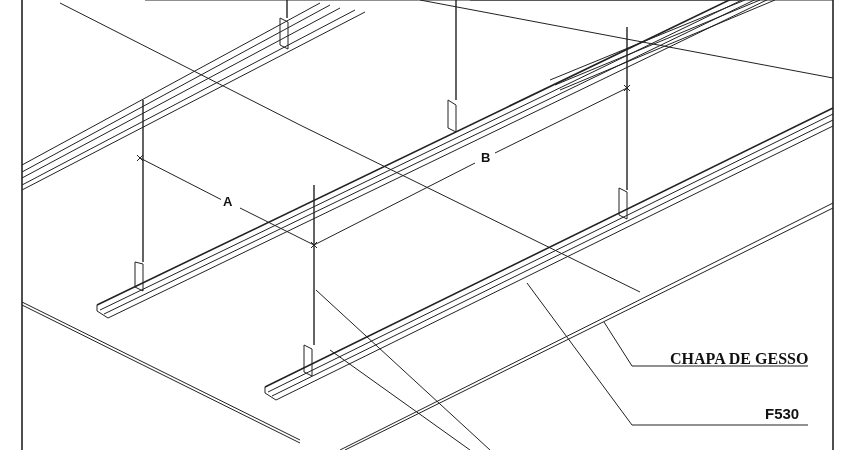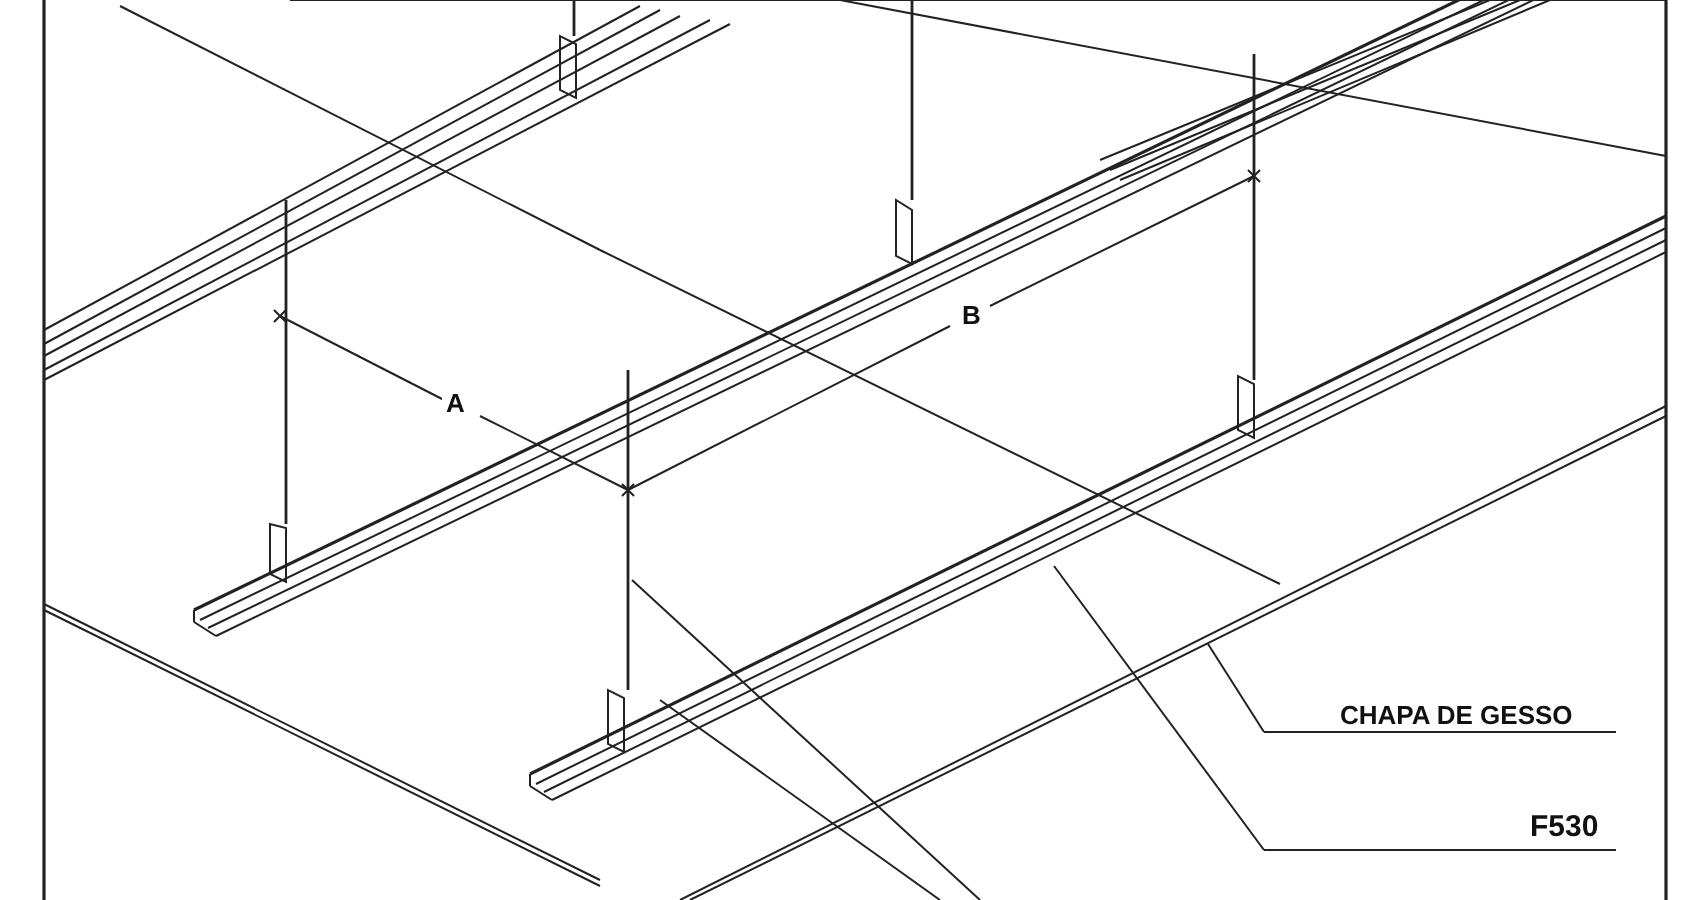--- a/index.html
+++ b/index.html
@@ -1,20 +1,20 @@
 <!DOCTYPE html>
 <html><head>
 <meta charset="utf-8">
 <style>
   html, body { margin:0; padding:0; background:#ffffff; }
   body { width:850px; height:450px; overflow:hidden; position:relative; font-family:"Liberation Sans", sans-serif; }
   #drawing { position:absolute; left:0; top:0; width:850px; height:450px; }
   .lbl { position:absolute; font-family:"Liberation Sans", sans-serif; font-weight:bold; color:#111; white-space:nowrap; }
   .dim { font-size:13px; background:#fff; padding:0 2px; }
-  .note { font-size:13px; }
+  .note { font-size:16px;font-family:Liberation Serif, serif; }
   .note-big { font-size:15px;text-align:center; }
 </style>
 </head>
 <body>
 
 <svg id="drawing" viewBox="0 0 850 450" xmlns="http://www.w3.org/2000/svg">
   <g fill="none" stroke="#222" stroke-width="1">
 
     <line x1="22" y1="0" x2="22" y2="450" stroke-width="1.6"></line>
     <line x1="833" y1="0" x2="833" y2="450" stroke-width="1.6"></line>

